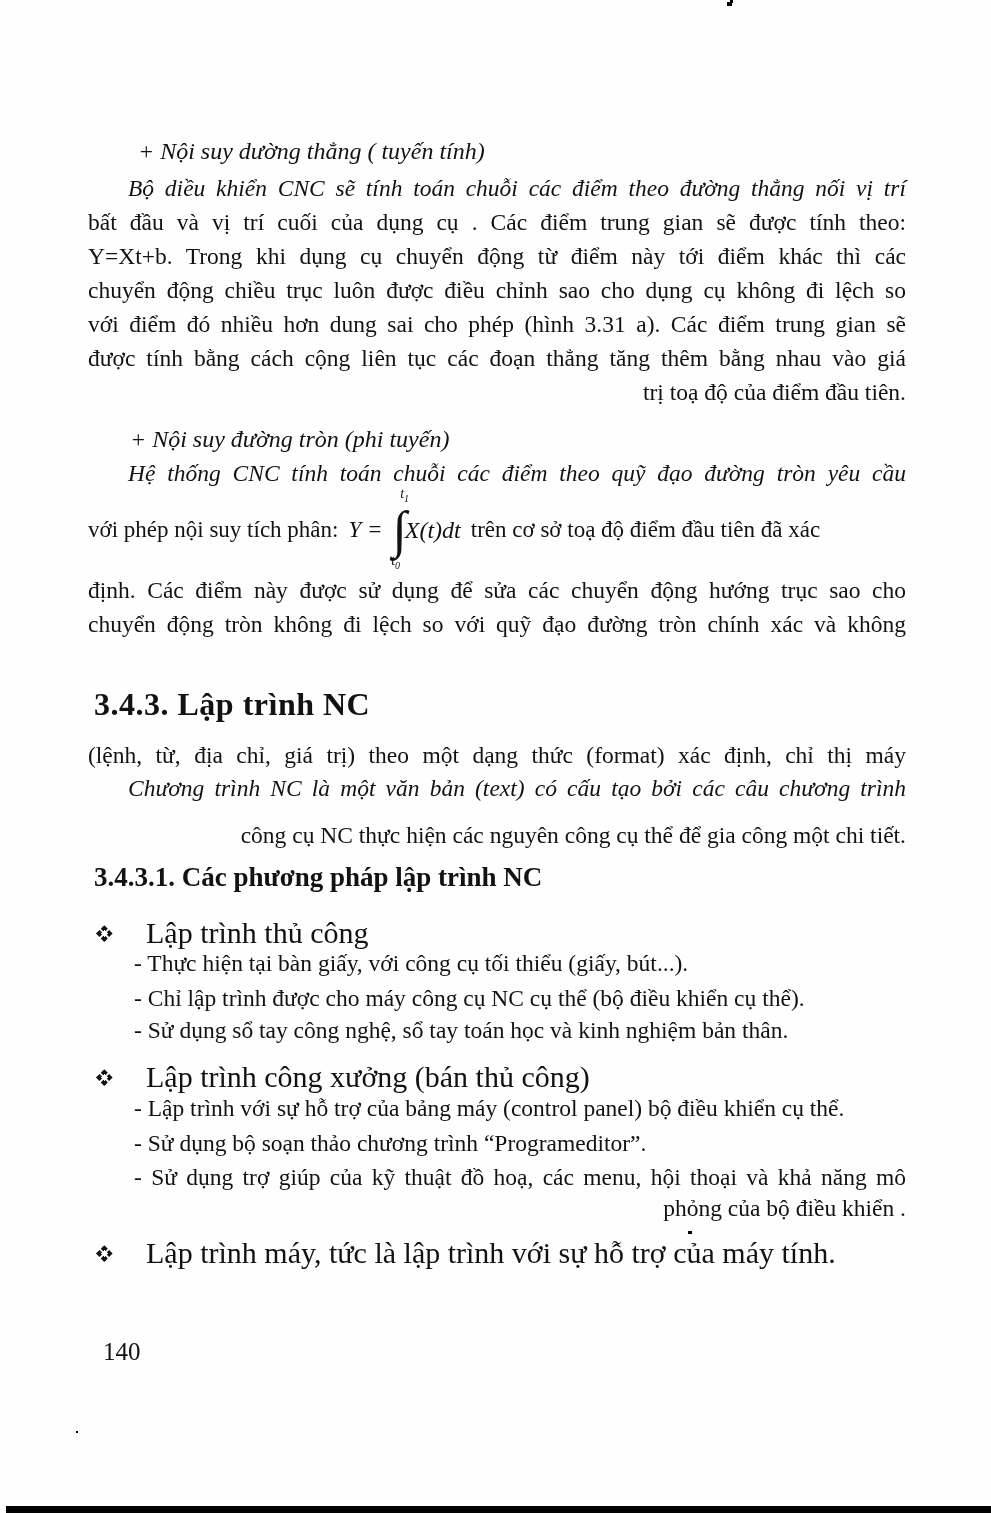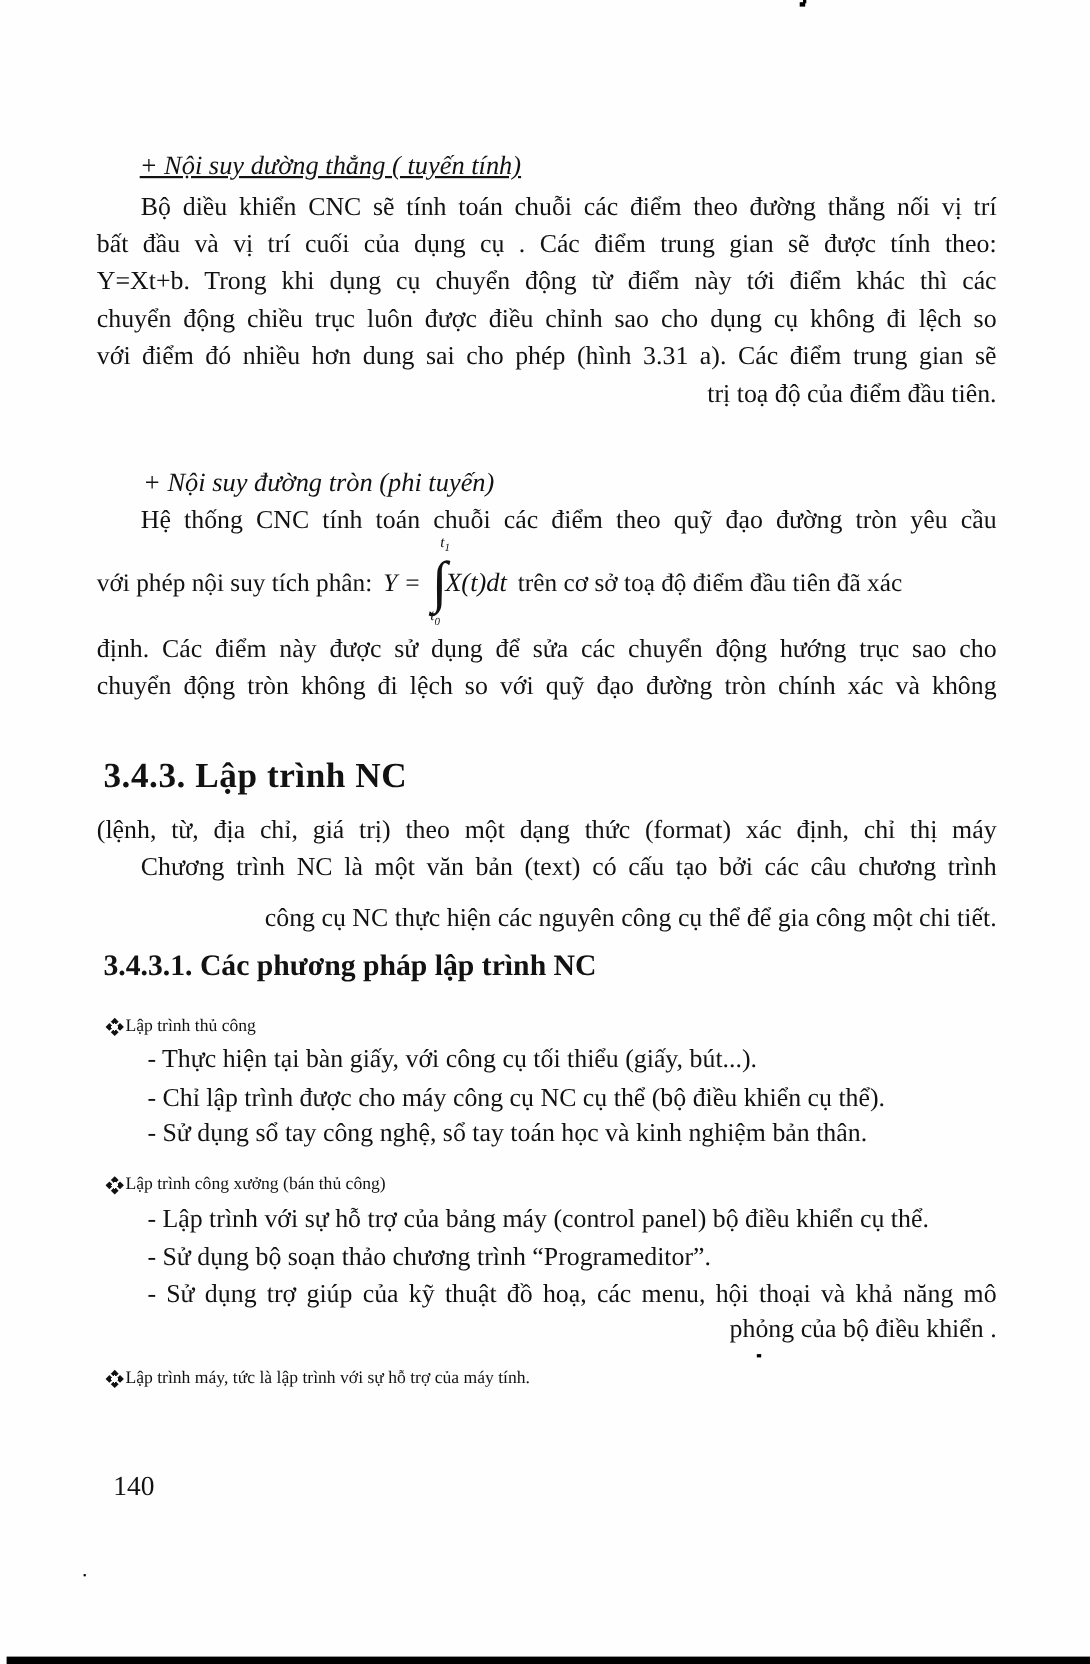--- a/index.html
+++ b/index.html
@@ -6,27 +6,27 @@
   body {
     width:991px; height:1513px; position:relative;
     background:#fefefe; color:#121212; overflow:hidden;
     font-family:"Liberation Serif","DejaVu Serif",serif;
   }
   .abs { position:absolute; }
   .block { position:absolute; left:88px; width:818px; box-sizing:border-box; }
   .line { font-size:23.5px; line-height:34px; }
   .jl { text-align:justify; text-align-last:justify; }
   .last { text-align:right; }
-  .indent { padding-left:40px; }
+  .indent { padding-left:40px;font-style:italic; }
   .it-head { font-size:24px; font-style:italic; line-height:30px; white-space:nowrap; }
   .h1 { font-size:32px; font-weight:bold; line-height:38px; white-space:nowrap; letter-spacing:0.5px; }
   .h2 { font-size:27px; font-weight:bold; line-height:34px; white-space:nowrap; }
   .dash-item { position:absolute; left:134px; font-size:23.5px; line-height:34px; white-space:nowrap; }
   .bullet-row { position:absolute; left:96px; display:flex; align-items:center; }
-  .bullet-label { font-size:16px; line-height:34px; white-space:nowrap; margin-left:2px; }
+  .bullet-label { font-size:30px; line-height:34px; white-space:nowrap; margin-left:34px; }
   .diamond-icon { width:16px; height:16px; position:relative; flex:0 0 16px; }
   .diamond-icon::before {
     content:""; position:absolute; left:5.6px; top:5.6px; width:4.6px; height:4.6px;
     transform:rotate(45deg); background:transparent;
     box-shadow: 3.4px 3.4px 0 #111, -3.4px -3.4px 0 #111, 3.4px -3.4px 0 #111, -3.4px 3.4px 0 #111;
   }
   
   .formula-row { position:absolute; left:88px; top:489px; width:860px; height:82px;
                  display:flex; align-items:center; gap:10px; font-size:23px; white-space:nowrap; }
   .math { font-style:italic; }
@@ -47,28 +47,29 @@
   .speck-c { left:76px; top:1431px; width:2px; height:2px; }
 </style>
 </head>
 <body>
 
 <div class="speck speck-a"></div>
 <div class="speck speck-a2"></div>
 <div class="speck speck-b"></div>
 <div class="speck speck-c"></div>
 
-<div class="abs it-head" style="left:127px; top:136px;text-decoration:underline;">+ Nội suy dường thẳng ( tuyến tính)</div>
+<div class="abs it-head" style="left:138px; top:136px;">+ Nội suy dường thẳng ( tuyến tính)</div>
 
 <div class="block" style="top:171px;">
   <div class="line jl indent">Bộ diều khiển CNC sẽ tính toán chuỗi các điểm theo đường thẳng nối vị trí</div>
   <div class="line jl">bất đầu và vị trí cuối của dụng cụ . Các điểm trung gian sẽ được tính theo:</div>
   <div class="line jl">Y=Xt+b. Trong khi dụng cụ chuyển động từ điểm này tới điểm khác thì các</div>
   <div class="line jl">chuyển động chiều trục luôn được điều chỉnh sao cho dụng cụ không đi lệch so</div>
   <div class="line jl">với điểm đó nhiều hơn dung sai cho phép (hình 3.31 a). Các điểm trung gian sẽ</div>
+  <div class="line jl">được tính bằng cách cộng liên tục các đoạn thẳng tăng thêm bằng nhau vào giá</div>
   <div class="line last">trị toạ độ của điểm đầu tiên.</div>
 </div>
 
 <div class="abs it-head" style="left:130px; top:424px;">+ Nội suy đường tròn (phi tuyến)</div>
 
 <div class="block" style="top:456px;">
   <div class="line jl indent">Hệ thống CNC tính toán chuỗi các điểm theo quỹ đạo đường tròn yêu cầu</div>
 </div>
 
 <div class="formula-row">

